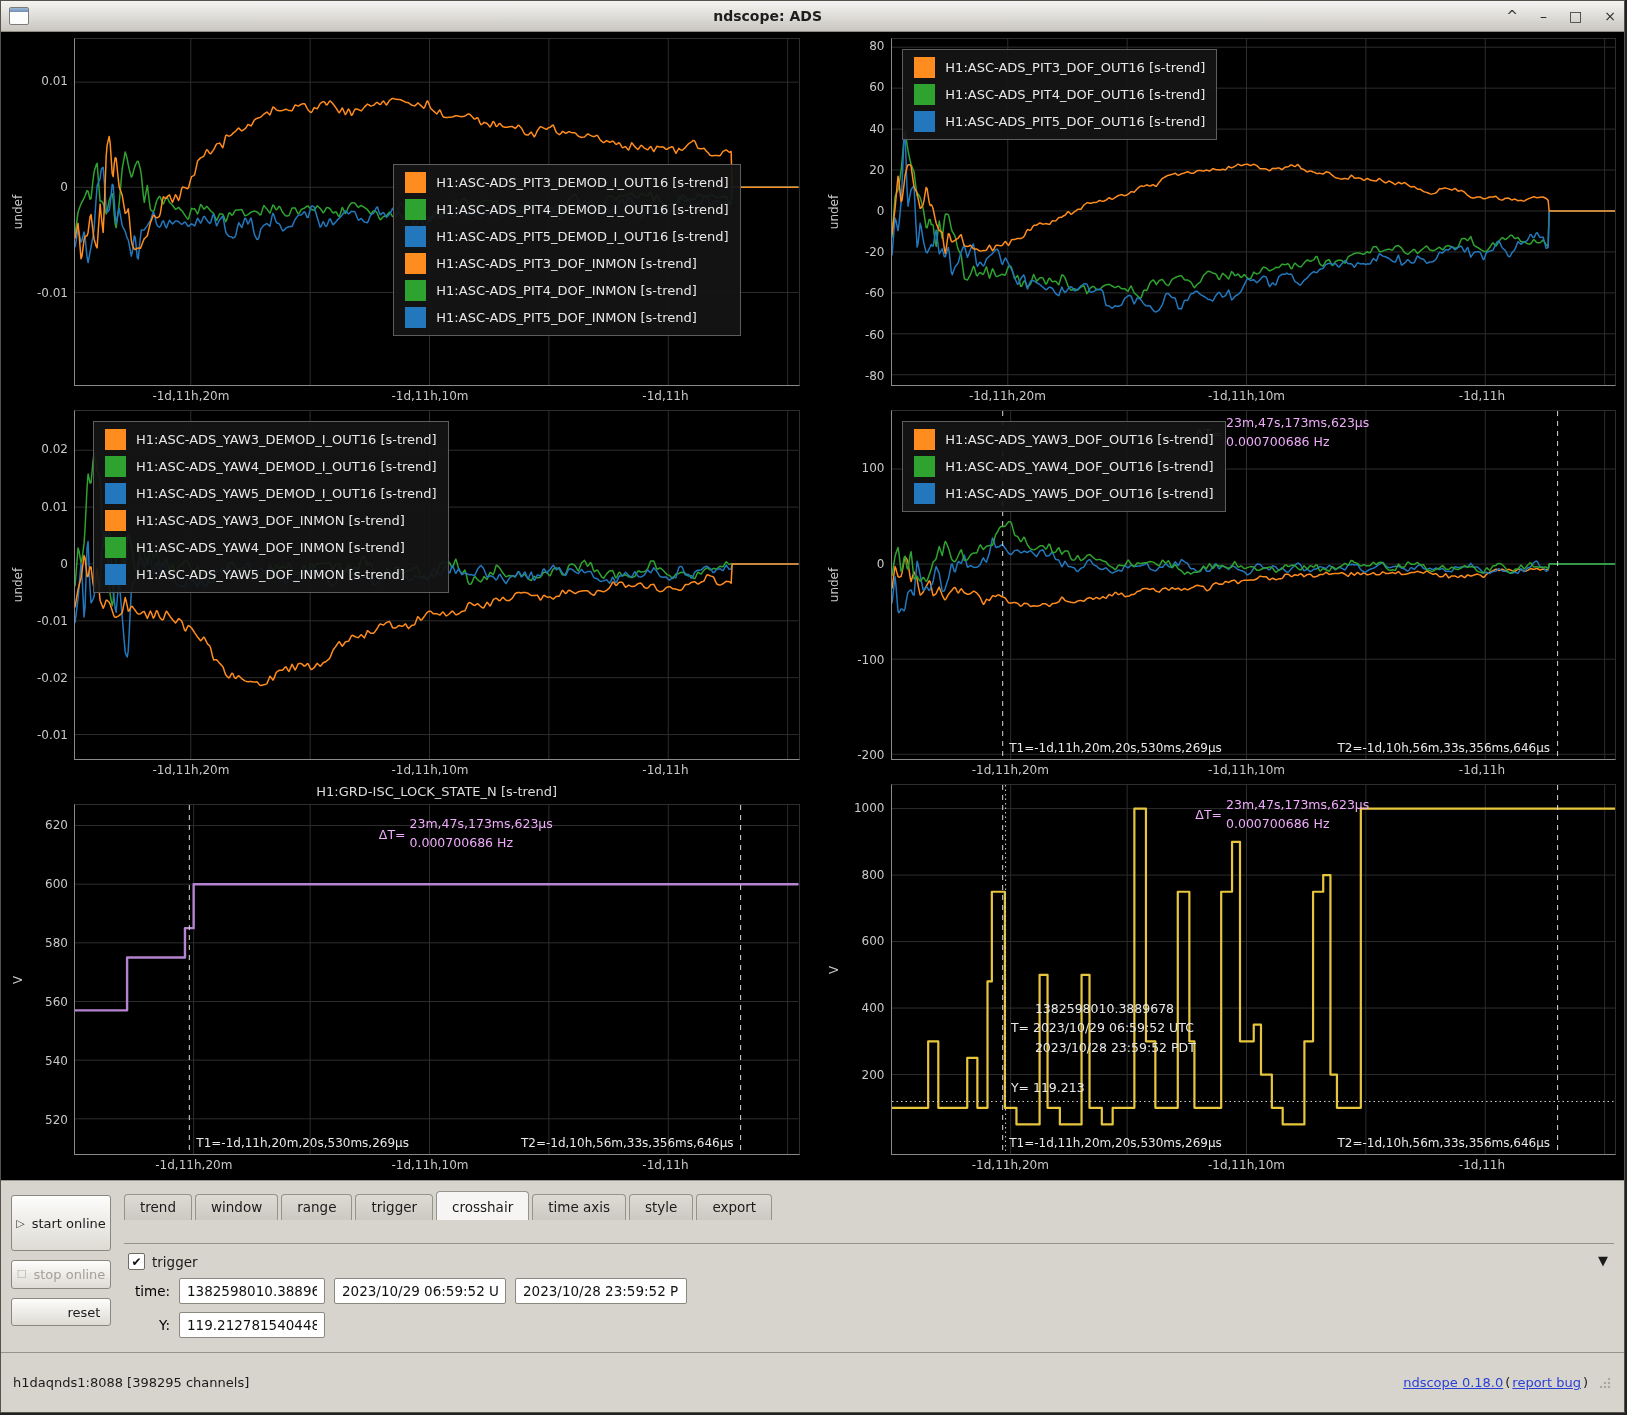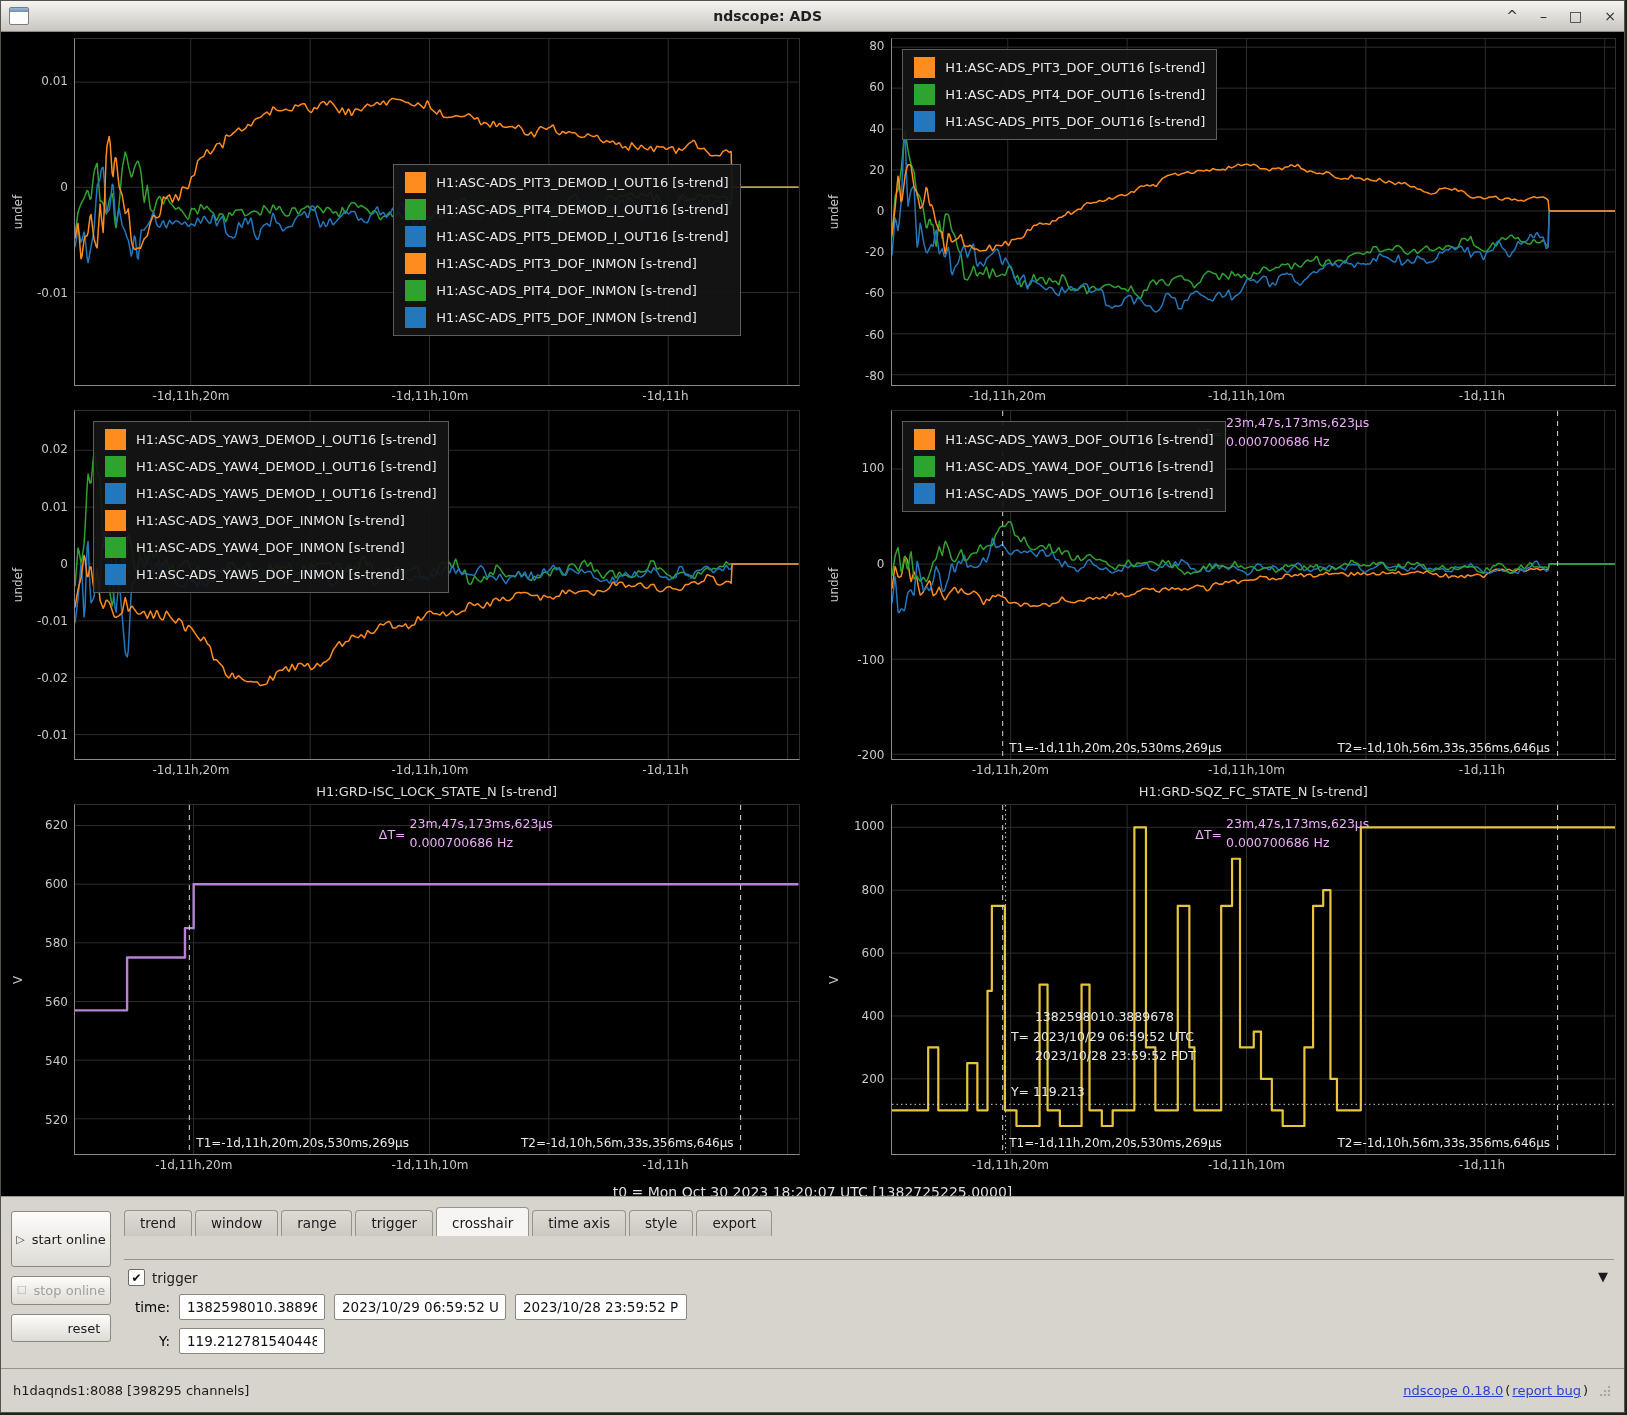--- a/index.html
+++ b/index.html
@@ -60,21 +60,21 @@
   .ctl-row{display:flex;align-items:center;margin-bottom:8px;}
   .cb{width:15px;height:15px;background:#fff;border:1px solid #6f6c65;border-radius:2px;display:inline-flex;align-items:center;justify-content:center;font-size:12px;color:#111;margin-right:7px;cursor:pointer;}
   .cb::before{content:"✔";}
   .ctl-label{font-size:13.5px;color:#1b1b1b;}
   .flabel{width:42px;text-align:right;margin-right:9px;font-size:13.5px;color:#000000;}
   .field{background:#fff;border:1px solid #8b887f;border-radius:2px;height:24px;padding:0 7px;font-size:13.5px;font-family:inherit;color:#111;margin-right:9px;box-sizing:content-box;}
   .f-gps{width:130px;} .f-utc{width:156px;} .f-pdt{width:156px;} .f-y{width:130px;}
   .panel-arrow{position:absolute;right:16px;top:72px;font-size:13px;color:#1b1b1b;cursor:pointer;}
 
   
-  .statusbar{flex:0 0 35px;background:#d7d4cd;border-top:1px solid #96938b;display:flex;align-items:center;padding:4px 12px;font-size:13px;color:#1b1b1b;}
+  .statusbar{flex:0 0 35px;background:#d7d4cd;border-top:1px solid #96938b;display:flex;align-items:center;padding:12px 12px;font-size:13px;color:#1b1b1b;}
   .statusbar .right{margin-left:auto;display:flex;align-items:center;gap:2px;}
   .statusbar a{color:#2a3fd4;text-decoration:underline;cursor:pointer;}
   .grip{width:14px;height:14px;margin-left:8px;background:
     radial-gradient(circle at 3px 11px,#aaa7a0 1.4px,transparent 1.6px),
     radial-gradient(circle at 7px 11px,#aaa7a0 1.4px,transparent 1.6px),
     radial-gradient(circle at 11px 11px,#aaa7a0 1.4px,transparent 1.6px),
     radial-gradient(circle at 7px 7px,#aaa7a0 1.4px,transparent 1.6px),
     radial-gradient(circle at 11px 7px,#aaa7a0 1.4px,transparent 1.6px),
     radial-gradient(circle at 11px 3px,#aaa7a0 1.4px,transparent 1.6px);}
 </style>
@@ -381,21 +381,20 @@
               </div>
             </div>
           </div>
           <div class="xrow">
             <span class="xtick" style="left: 16.4%;">-1d,11h,20m</span>
             <span class="xtick" style="left: 49%;">-1d,11h,10m</span>
             <span class="xtick" style="left: 81.5%;">-1d,11h</span>
           </div>
         </div>
       <div class="cell">
-          <div class="plot-title">H1:GRD-SQZ_FC_STATE_N [s-trend]</div>
           <div class="plot-body">
             <div class="ylab">
               <span>V</span>
             </div>
             <div class="yticks">
               <span class="ytick" style="top: 6.3964%;">1000</span>
               <span class="ytick" style="top: 24.4144%;">800</span>
               <span class="ytick" style="top: 42.4324%;">600</span>
               <span class="ytick" style="top: 60.4505%;">400</span>
               <span class="ytick" style="top: 78.4685%;">200</span>

